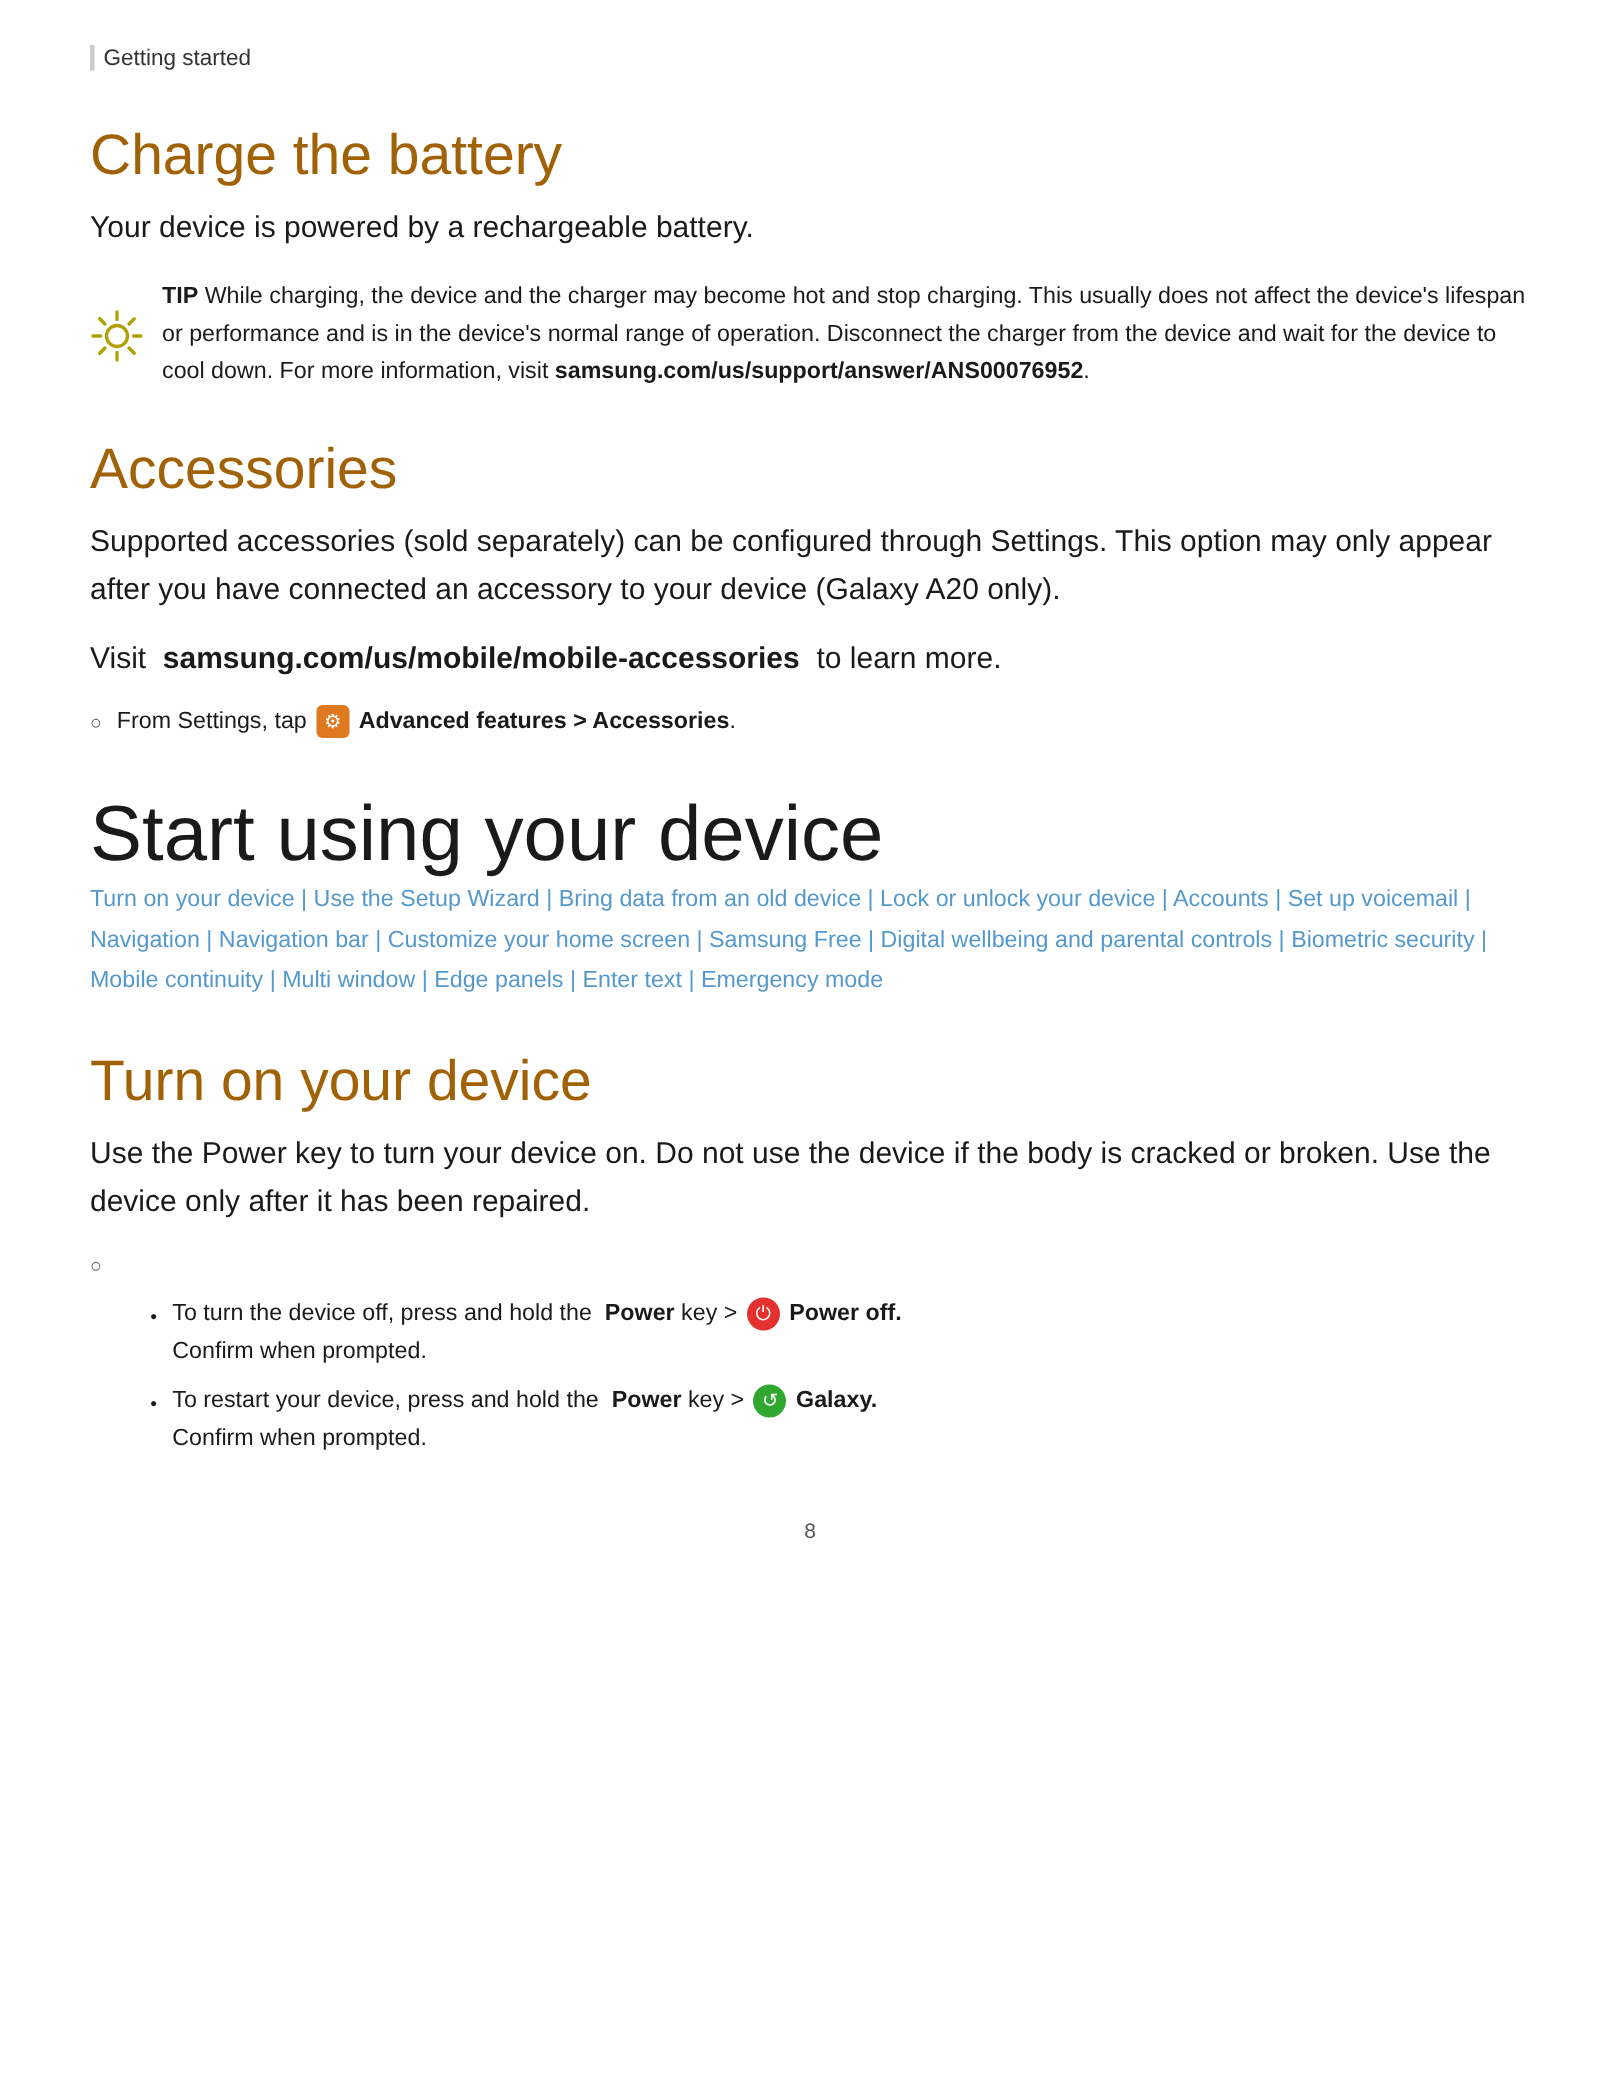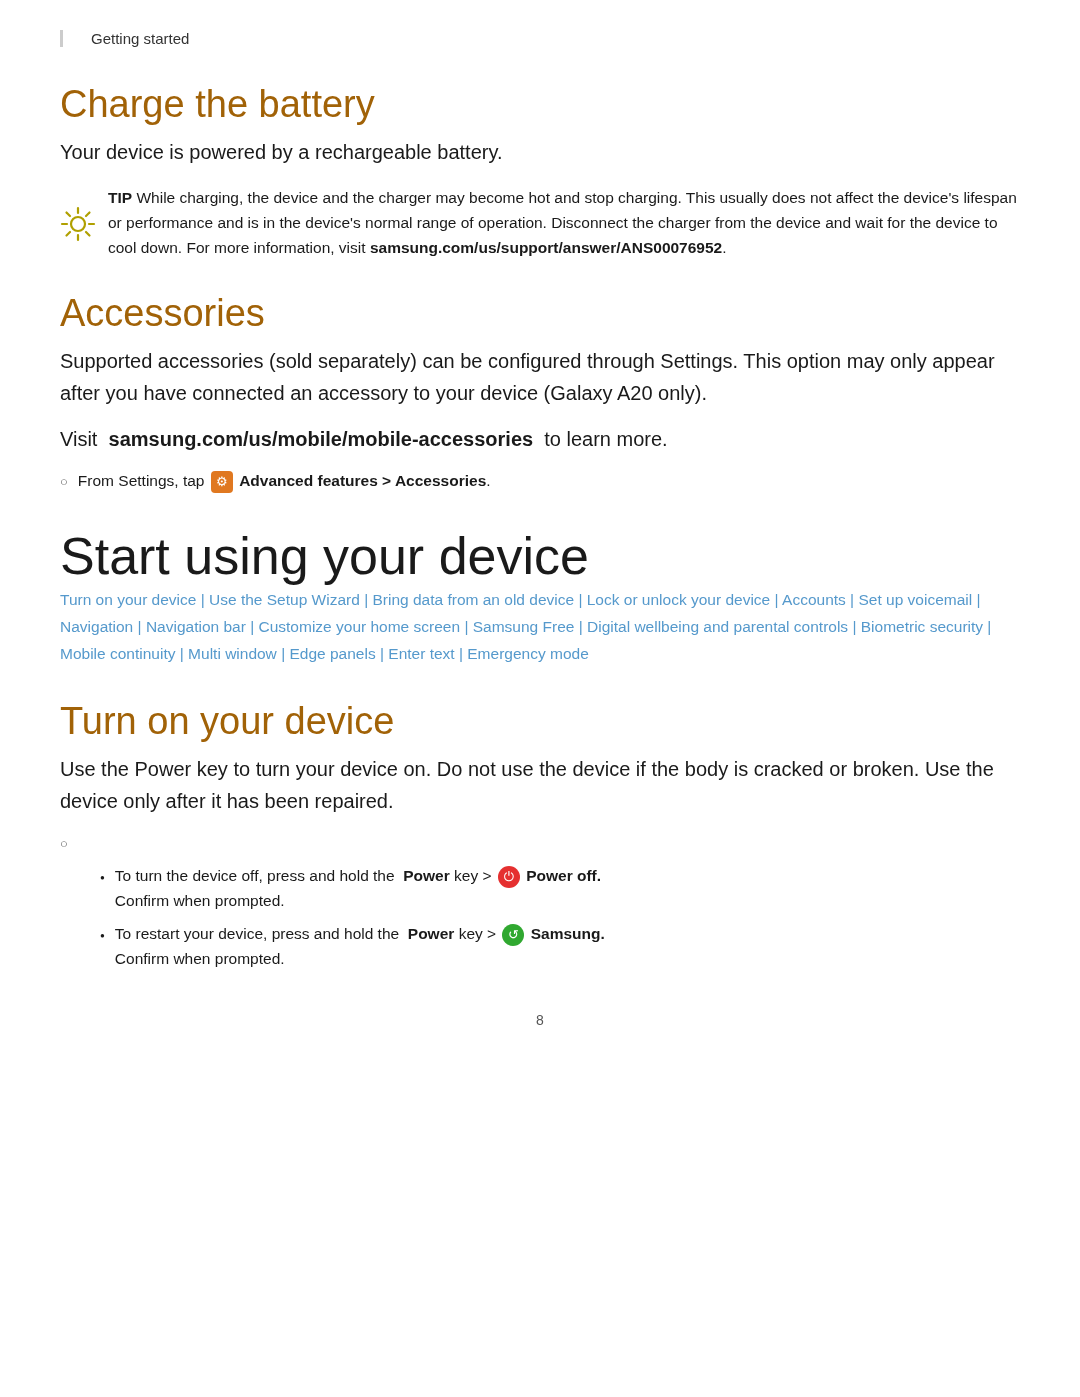--- a/index.html
+++ b/index.html
@@ -7,21 +7,21 @@
       background: #fff;
       font-family: 'Georgia', serif;
       font-size: 16px;
       color: #1a1a1a;
       width: 1080px;
       min-height: 1397px;
       padding: 30px 60px 60px 60px;
     }
     .page-header {
       border-left: 3px solid #ccc;
-      padding-left: 28px;
+      padding-left: 6px;
       margin-bottom: 36px;
       color: #333;
       font-size: 15px;
       font-family: 'Arial', sans-serif;
     }
     h2.section-title {
       color: #a16207;
       font-size: 38px;
       font-family: 'Arial', sans-serif;
       font-weight: 400;
@@ -218,19 +218,19 @@
       <span>To turn the device off, press and hold the</span>
       &nbsp;<strong>Power</strong>&nbsp;<span>key &gt;</span>&nbsp;<span class="inline-icon icon-red">⏻</span>&nbsp;<strong>Power off.</strong><br>
       <span>Confirm when prompted.</span>
     </span>
   </div>
 
   <div class="sub-bullet">
     <span class="dot">●</span>
     <span>
       <span>To restart your device, press and hold the</span>
-      &nbsp;<strong>Power</strong>&nbsp;<span>key &gt;</span>&nbsp;<span class="inline-icon icon-green">↺</span>&nbsp;<strong>Samsung.</strong><br>
+      &nbsp;<strong>Power</strong>&nbsp;<span>key &gt;</span>&nbsp;<span class="inline-icon icon-green">↺</span>&nbsp;<strong>Galaxy.</strong><br>
       <span>Confirm when prompted.</span>
     </span>
   </div>
 </section>
 
 <div class="page-number">8</div>
 
 </body></html>

